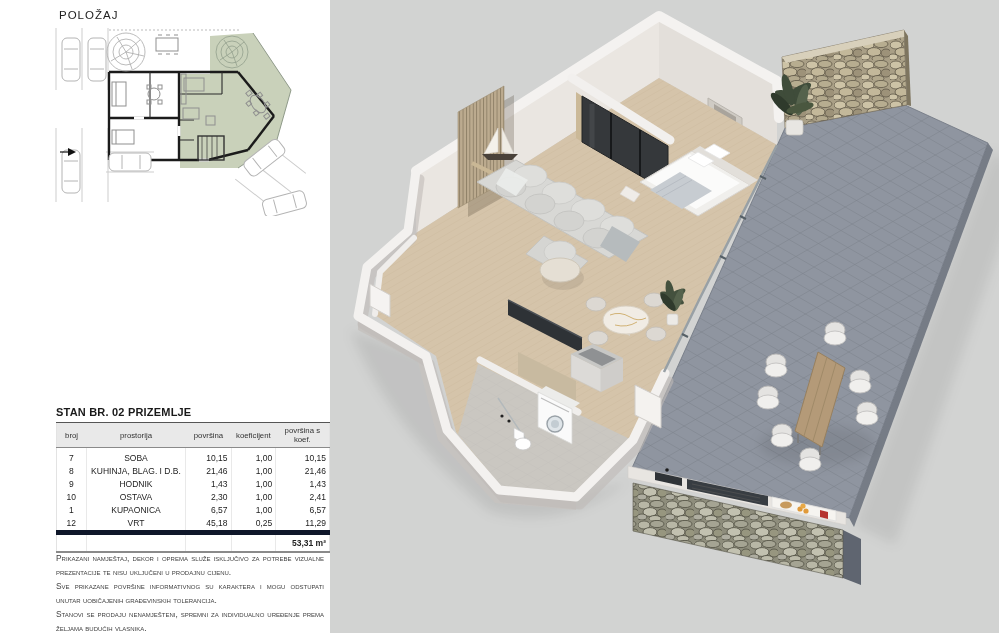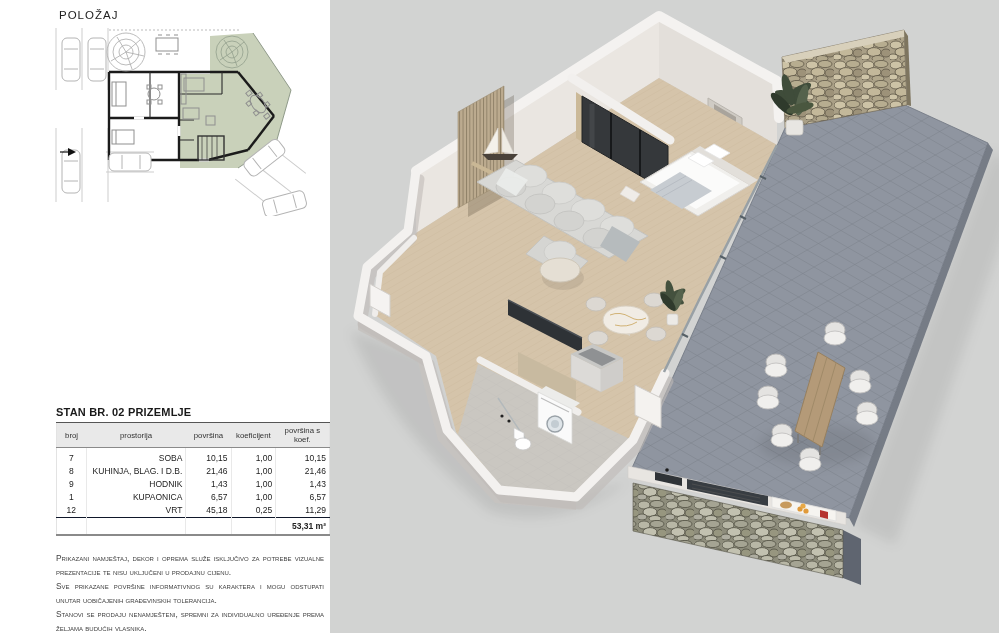--- a/index.html
+++ b/index.html
@@ -10,23 +10,23 @@
   .siteplan{position:absolute;left:42px;top:24px;}
   .table-block{position:absolute;left:52px;top:390px;width:274px;}
   .table-title{font-size:11px;font-weight:bold;color:#1a1a1a;margin-bottom:4px;letter-spacing:0.2px;margin-top:16px;}
   table.areas{width:274px;border-collapse:collapse;font-size:8.5px;color:#222;
               border-left:1px solid #e3e3e3;border-right:1px solid #e3e3e3;padding-left:25px;}
   table.areas thead th{background:#e9e9e9;border-top:1.2px solid #555;border-bottom:1px solid #8a8a8a;
               font-weight:normal;font-size:7.8px;color:#333;padding:3px 2px;}
   table.areas td{padding:1.5px 3px;border-left:1px solid #e9e9e9;}
   table.areas td:first-child{border-left:none;text-align:center;}
   table.areas tbody tr:first-child td{padding-top:5px;}
-  td.cname{text-align:right;}
+  td.cname{text-align:center;}
   td.cnum{text-align:right;}
-  tr.total-row td{border-top:1px solid #0f172a;border-bottom:2px solid #8a8a8a;font-weight:bold;padding:3px;}
+  tr.total-row td{border-top:5px solid #0f172a;border-bottom:2px solid #8a8a8a;font-weight:bold;padding:3px;}
   .disclaimer{position:absolute;left:52px;top:552px;width:268px;font-size:8.4px;line-height:1.66;
               color:#3f3f3f;text-align:justify;font-variant:small-caps;}
   .disclaimer p{margin:0;}
   .right-panel{position:absolute;left:330px;top:0;width:669px;height:633px;background:#d2d3d2;}
   svg{display:block;}
 </style>
 </head>
 <body>
 
 <div class="page">
@@ -172,20 +172,27 @@
               <td class="cnum">21,46</td>
             </tr>
           <tr>
               <td>9</td>
               <td class="cname">HODNIK</td>
               <td class="cnum">1,43</td>
               <td class="cnum">1,00</td>
               <td class="cnum">1,43</td>
             </tr>
           <tr>
+              <td>10</td>
+              <td class="cname">OSTAVA</td>
+              <td class="cnum">2,30</td>
+              <td class="cnum">1,00</td>
+              <td class="cnum">2,41</td>
+            </tr>
+          <tr>
               <td>1</td>
               <td class="cname">KUPAONICA</td>
               <td class="cnum">6,57</td>
               <td class="cnum">1,00</td>
               <td class="cnum">6,57</td>
             </tr>
           <tr>
               <td>12</td>
               <td class="cname">VRT</td>
               <td class="cnum">45,18</td>

